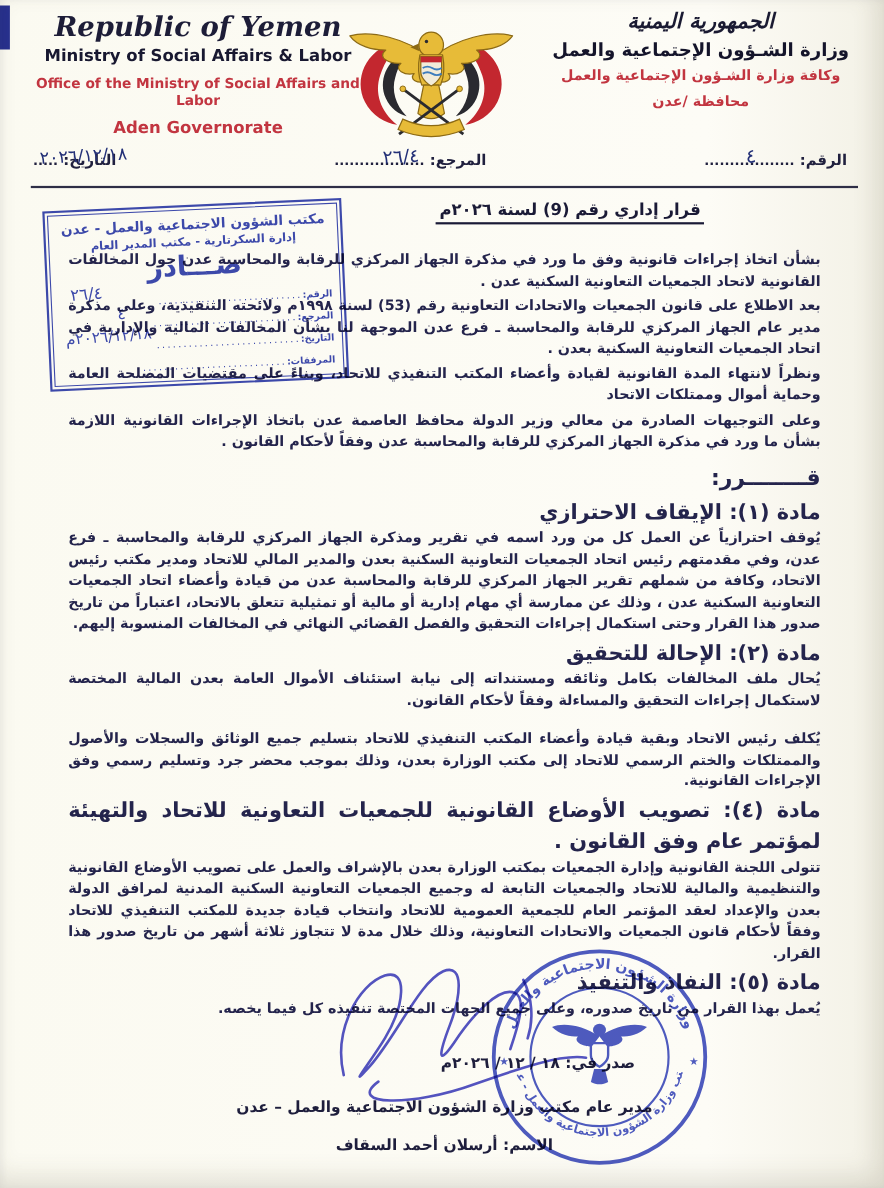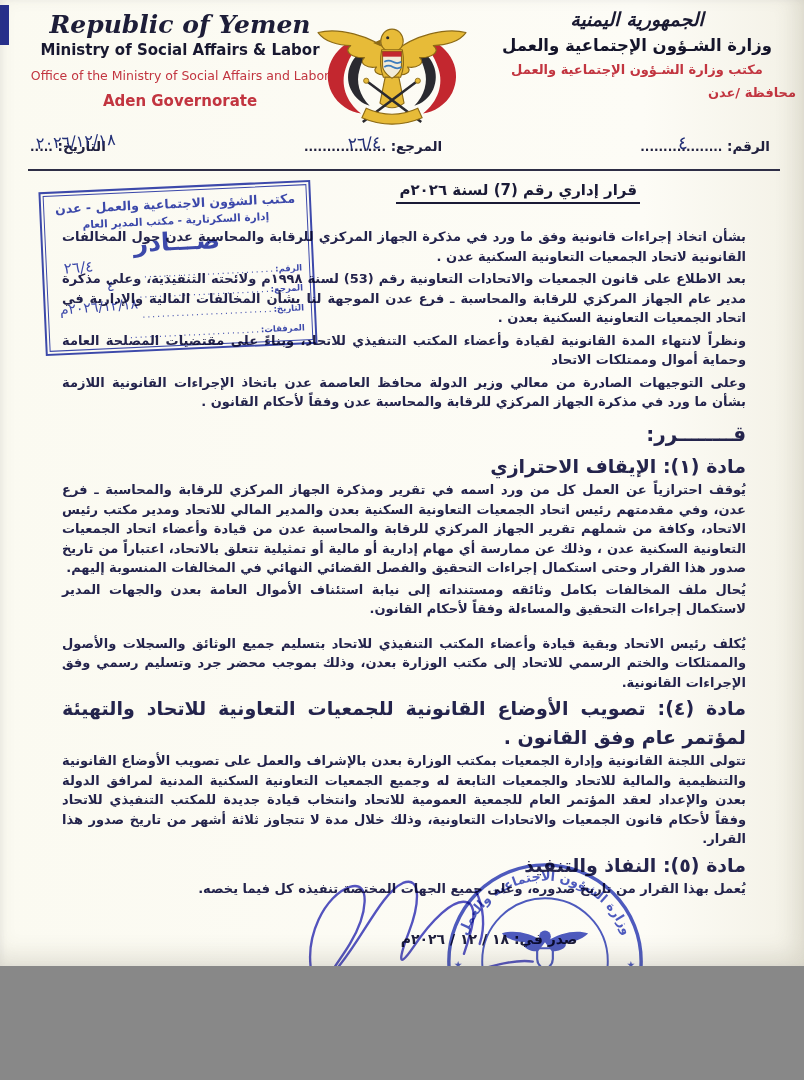--- a/index.html
+++ b/index.html
@@ -1,35 +1,35 @@
 <!DOCTYPE html>
 <html lang="ar"><head>
 <meta charset="utf-8">
 <style>
   html,body{margin:0;padding:0;background:#888;}
   .page{
-    position:relative;width:804px;height:966px;overflow:hidden;
+    position:relative;width:804px;height:1080px;overflow:hidden;
     background:linear-gradient(90deg,#fbfaf1 0%,#fdfcf6 80%,#f3f1e6 100%);
     font-family:"DejaVu Sans",sans-serif;color:#25254e;
   }
   .page::after{content:"";position:absolute;inset:0;pointer-events:none;
     box-shadow:inset -7px -10px 22px rgba(95,90,60,.16), inset 2px 0 6px rgba(40,40,90,.05);}
   .scan-edge{position:absolute;left:0;top:5px;width:9px;height:40px;background:#27308e;}
 
   
   .hdr-left{position:absolute;left:24px;top:12px;width:312px;text-align:center;}
   .hl1{font-family:"DejaVu Serif",serif;font-style:italic;font-weight:bold;font-size:25px;color:#1d1d38;line-height:1.05;}
   .hl2{font-weight:bold;font-size:15px;color:#181830;margin-top:3px;}
-  .hl3{font-weight:normal;font-size:12.5px;color:#c23540;margin-top:9px;}
+  .hl3{font-weight:bold;font-size:12.5px;color:#c23540;margin-top:9px;}
   .hl4{font-weight:bold;font-size:15px;color:#c23540;margin-top:9px;}
   .hdr-right{position:absolute;right:8px;top:8px;width:318px;text-align:center;direction:rtl;}
   .hr1{font-weight:bold;font-style:italic;font-size:19px;color:#1a1a32;}
   .hr2{font-weight:bold;font-size:16.5px;color:#14142a;margin-top:6px;}
   .hr3{font-weight:bold;font-size:13px;color:#c23540;margin-top:7px;}
-  .hr4{font-weight:bold;font-size:13px;color:#c23540;margin-top:8px;text-align:right;}
+  .hr4{font-weight:bold;font-size:13px;color:#c23540;margin-top:8px;}
   .emblem{position:absolute;left:306px;top:6px;width:172px;height:134px;}
 
   
   .ref-row{position:absolute;top:138px;left:30px;right:34px;direction:rtl;
     display:flex;justify-content:space-between;font-weight:bold;font-size:13.5px;color:#20203e;}
   .ref-field{position:relative;white-space:nowrap;}
   .ref-dots{letter-spacing:1px;font-size:12px;}
   .hand{position:absolute;font-weight:400;color:#233077;font-size:17px;transform:rotate(-3deg);}
   .hand-num{left:38px;top:-6px;font-size:18px;}
   .hand-ref{left:44px;top:-5px;}
@@ -109,21 +109,21 @@
       <line x1="130" y1="84" x2="66" y2="132"></line>
     </g>
     <circle cx="70" cy="84" r="3" fill="#e7bb38" stroke="#8c6a15"></circle>
     <circle cx="130" cy="84" r="3" fill="#e7bb38" stroke="#8c6a15"></circle>
     <path d="M70,116 q30,14 60,0 l5,11 q-35,15 -70,0 z" fill="#e7bb38" stroke="#8c6a15" stroke-width="1.3"></path>
   </svg>
 
   <div class="hdr-right">
     <div class="hr1">الجمهورية اليمنية</div>
     <div class="hr2">وزارة الشـؤون الإجتماعية والعمل</div>
-    <div class="hr3">مكتب وزارة الشـؤون الإجتماعية والعمل</div>
+    <div class="hr3">وكافة وزارة الشـؤون الإجتماعية والعمل</div>
     <div class="hr4">محافظة /عدن</div>
   </div>
 
   <div class="ref-row">
     <div class="ref-field">
       <span class="ref-label">الرقم:</span>
       <span class="ref-dots">..................</span>
       <span class="hand hand-num">٤</span>
     </div>
     <div class="ref-field">
@@ -133,37 +133,38 @@
     </div>
     <div class="ref-field">
       <span class="ref-label">التاريخ:</span>
       <span class="ref-dots">.....</span>
       <span class="hand hand-date">٢٠٢٦/١٢/١٨</span>
     </div>
   </div>
   <div class="rule"></div>
 
   <div class="title-wrap">
-    <span class="doc-title">قرار إداري رقم (7) لسنة ٢٠٢٦م</span>
+    <span class="doc-title">قرار إداري رقم (9) لسنة ٢٠٢٦م</span>
   </div>
 
   <main class="bodytext">
     <p>بشأن اتخاذ إجراءات قانونية وفق ما ورد في مذكرة الجهاز المركزي للرقابة والمحاسبة عدن حول المخالفات القانونية لاتحاد الجمعيات التعاونية السكنية عدن .</p>
     <p>بعد الاطلاع على قانون الجمعيات والاتحادات التعاونية رقم (53) لسنة ١٩٩٨م ولائحته التنفيذية، وعلى مذكرة مدير عام الجهاز المركزي للرقابة والمحاسبة ـ فرع عدن الموجهة لنا بشأن المخالفات المالية والإدارية في اتحاد الجمعيات التعاونية السكنية بعدن .</p>
     <p>ونظراً لانتهاء المدة القانونية لقيادة وأعضاء المكتب التنفيذي للاتحاد، وبناءً على مقتضيات المصلحة العامة وحماية أموال وممتلكات الاتحاد</p>
     <p>وعلى التوجيهات الصادرة من معالي وزير الدولة محافظ العاصمة عدن باتخاذ الإجراءات القانونية اللازمة بشأن ما ورد في مذكرة الجهاز المركزي للرقابة والمحاسبة عدن وفقاً لأحكام القانون .</p>
 
     <div class="qarrar">قــــــــرر:</div>
 
     <section class="article">
       <h3>مادة (١): الإيقاف الاحترازي</h3>
       <p>يُوقف احترازياً عن العمل كل من ورد اسمه في تقرير ومذكرة الجهاز المركزي للرقابة والمحاسبة ـ فرع عدن، وفي مقدمتهم رئيس اتحاد الجمعيات التعاونية السكنية بعدن والمدير المالي للاتحاد ومدير مكتب رئيس الاتحاد، وكافة من شملهم تقرير الجهاز المركزي للرقابة والمحاسبة عدن من قيادة وأعضاء اتحاد الجمعيات التعاونية السكنية عدن ، وذلك عن ممارسة أي مهام إدارية أو مالية أو تمثيلية تتعلق بالاتحاد، اعتباراً من تاريخ صدور هذا القرار وحتى استكمال إجراءات التحقيق والفصل القضائي النهائي في المخالفات المنسوبة إليهم.</p>
     </section>
     <section class="article">
-      <p>يُحال ملف المخالفات بكامل وثائقه ومستنداته إلى نيابة استئناف الأموال العامة بعدن والجهات المدير لاستكمال إجراءات التحقيق والمساءلة وفقاً لأحكام القانون.</p>
+      <h3>مادة (٢): الإحالة للتحقيق</h3>
+      <p>يُحال ملف المخالفات بكامل وثائقه ومستنداته إلى نيابة استئناف الأموال العامة بعدن المالية المختصة لاستكمال إجراءات التحقيق والمساءلة وفقاً لأحكام القانون.</p>
     </section>
     <section class="article gap-top">
       <p>يُكلف رئيس الاتحاد وبقية قيادة وأعضاء المكتب التنفيذي للاتحاد بتسليم جميع الوثائق والسجلات والأصول والممتلكات والختم الرسمي للاتحاد  إلى مكتب الوزارة بعدن، وذلك بموجب محضر جرد وتسليم رسمي وفق الإجراءات القانونية.</p>
     </section>
     <section class="article">
       <h3>مادة (٤): تصويب الأوضاع القانونية للجمعيات التعاونية للاتحاد والتهيئة لمؤتمر عام وفق القانون .</h3>
       <p>تتولى اللجنة القانونية وإدارة الجمعيات بمكتب الوزارة بعدن بالإشراف والعمل على تصويب الأوضاع القانونية والتنظيمية والمالية للاتحاد والجمعيات التابعة له وجميع الجمعيات التعاونية السكنية المدنية لمرافق الدولة بعدن والإعداد لعقد المؤتمر العام للجمعية العمومية للاتحاد وانتخاب قيادة جديدة للمكتب التنفيذي للاتحاد وفقاً لأحكام قانون الجمعيات والاتحادات التعاونية، وذلك خلال مدة لا تتجاوز ثلاثة أشهر من تاريخ صدور هذا القرار.</p>
     </section>
     <section class="article">
       <h3>مادة (٥): النفاذ والتنفيذ</h3>

